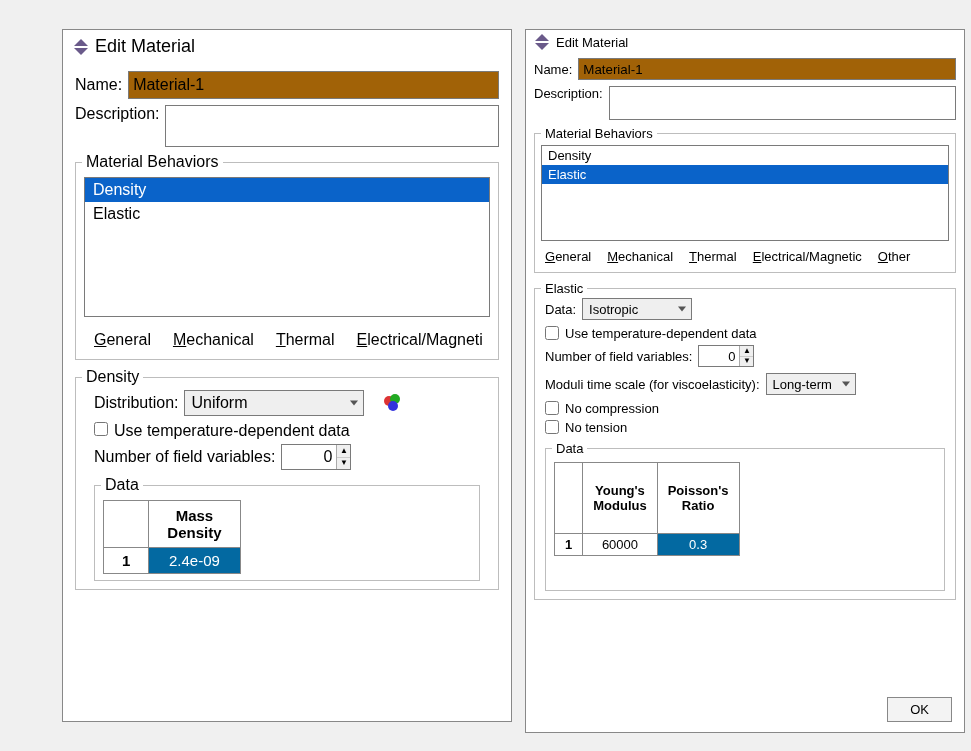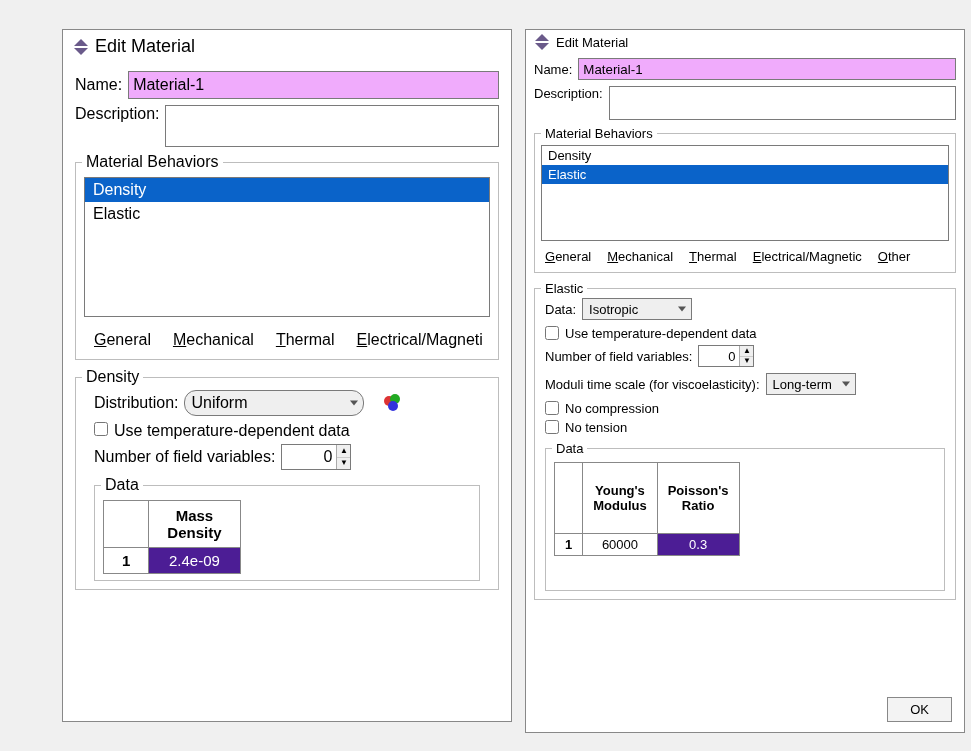--- a/index.html
+++ b/index.html
@@ -63,21 +63,21 @@
   .dlg-left .titlebar { font-size: 18px; padding: 6px 10px; }
 
   .body-pad-l { padding: 8px 12px 0 12px; }
   .body-pad-r { padding: 4px 8px 0 8px; }
 
   .row { display: flex; align-items: center; margin-bottom: 6px; gap: 6px; }
   .row label { white-space: nowrap; }
   .txt {
     flex: 1;
     border: 1px solid #7a7a7a;
-    background: #f0abfc;
+    background: #a16207;
     padding: 2px 4px;
     height: 22px;
   }
   .dlg-left .txt { height: 28px; font-size: 16px; }
   .desc-box {
     flex: 1;
     border: 1px solid #7a7a7a;
     height: 34px;
   }
   .dlg-left .desc-box { height: 42px; }
@@ -126,21 +126,21 @@
 
   .select {
     border: 1px solid #7a7a7a;
     background: #efefef;
     height: 22px;
     display: inline-flex; align-items: center;
     padding: 0 18px 0 6px;
     position: relative;
     min-width: 80px;
   }
-  .dlg-left .select { height: 26px; min-width: 180px; border-radius: 12px; }
+  .dlg-left .select { height: 26px; min-width: 180px; }
   .select::after {
     content: "";
     position: absolute; right: 5px; top: 50%;
     transform: translateY(-50%);
     border-left: 4px solid transparent;
     border-right: 4px solid transparent;
     border-top: 5px solid #555;
   }
   .color-icon {
     width: 18px; height: 18px;
@@ -202,21 +202,21 @@
     font-weight: bold;
     padding: 20px 10px;
   }
   table.grid .rownum {
     background: #fff;
     font-weight: bold;
     width: 24px;
   }
   table.grid td { padding: 3px 10px; }
   .cell-sel {
-    background: #4c1d95; color: #fff;
+    background: #0369a1; color: #fff;
   }
 
   .dlg-left table.grid th { padding: 6px 18px; font-size: 15px; }
   .dlg-left table.grid td { padding: 4px 18px; font-size: 15px; }
 
   .ok-btn {
     position: absolute;
     right: 12px; bottom: 10px;
     border: 1px solid #888;
     background: #f3f3f3;

